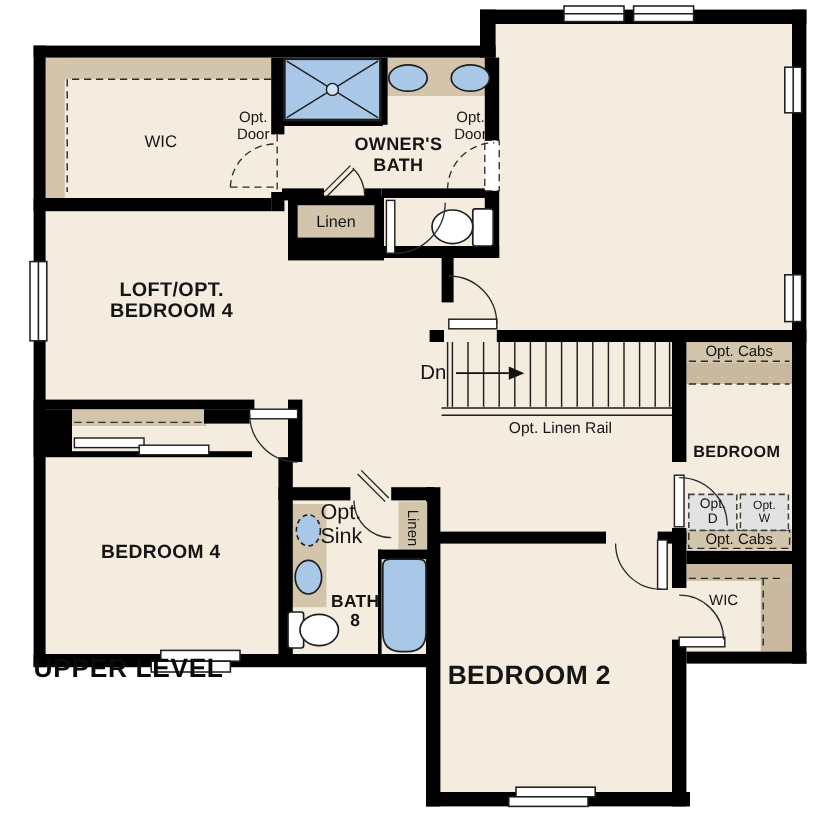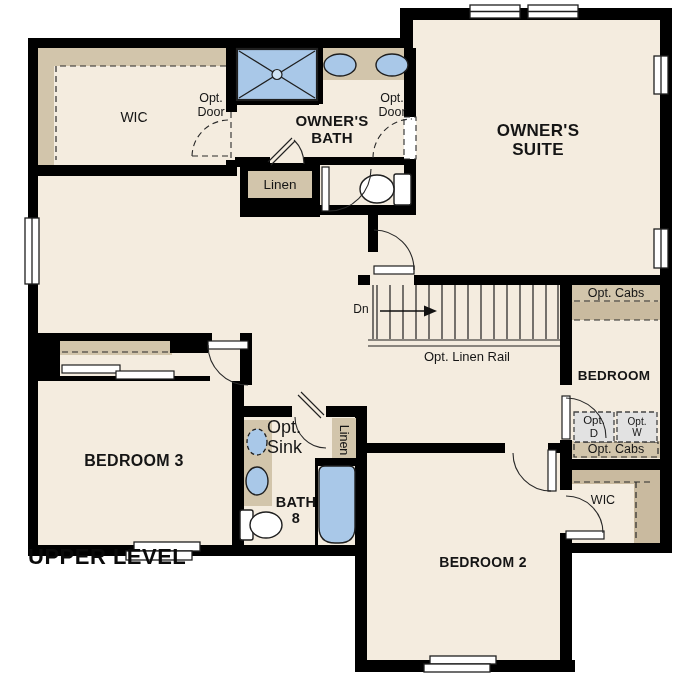--- a/index.html
+++ b/index.html
@@ -219,29 +219,29 @@
       <line x1="231" y1="112" x2="231" y2="160"></line>
       <rect x="404" y="117" width="12" height="42" fill="#ffffff"></rect>
       <path d="M 373,158 A 39 39 0 0 1 412,119"></path>
     </g>
   </svg>
 
   <div class="label" style="left:134px;top:118px;font-size:14px">WIC</div>
   <div class="label" style="left:211px;top:105px;font-size:12.5px;width:36px">Opt. Door</div>
   <div class="label bold" style="left:332px;top:130px;font-size:15px;width:92px">OWNER'S BATH</div>
   <div class="label" style="left:392px;top:105px;font-size:12.5px;width:36px">Opt. Door</div>
-  <div class="label bold" style="left:538px;top:140px;font-size:17px;width:110px">OWNER'S SUITE</div>
   <div class="label" style="left:280px;top:185px;font-size:13.5px">Linen</div>
-  <div class="label" style="left:361px;top:310px;font-size:12px">Dn</div>
+  <div class="label bold" style="left:143px;top:251px;font-size:16.5px;width:150px">LOFT/OPT. BEDROOM 4</div>
+  <div class="label" style="left:361px;top:310px;font-size:17px">Dn</div>
   <div class="label" style="left:467px;top:357px;font-size:13px;white-space:nowrap">Opt. Linen Rail</div>
   <div class="label" style="left:616px;top:293px;font-size:12.5px;white-space:nowrap">Opt. Cabs</div>
   <div class="label bold" style="left:614px;top:376px;font-size:13.5px;white-space:nowrap">BEDROOM</div>
   <div class="label" style="left:594px;top:427px;font-size:11.5px;width:28px">Opt. D</div>
   <div class="label" style="left:637px;top:427px;font-size:10px;width:28px">Opt. W</div>
   <div class="label" style="left:616px;top:449px;font-size:12.5px;white-space:nowrap">Opt. Cabs</div>
   <div class="label" style="left:603px;top:500px;font-size:12.5px">WIC</div>
-  <div class="label bold" style="left:134px;top:461px;font-size:16px;white-space:nowrap">BEDROOM 3</div>
+  <div class="label bold" style="left:134px;top:461px;font-size:16px;white-space:nowrap">BEDROOM 4</div>
   <div class="label" style="left:284px;top:437px;font-size:18px;width:34px">Opt. Sink</div>
   <div class="label bold" style="left:296px;top:510px;font-size:14.5px;width:46px">BATH 8</div>
   <div class="vlabel" style="left:344px;top:440px;font-size:12.5px">Linen</div>
-  <div class="label bold" style="left:483px;top:563px;font-size:14px;white-space:nowrap">BEDROOM 2</div>
+  <div class="label bold" style="left:441px;top:563px;font-size:22px;white-space:nowrap">BEDROOM 2</div>
   <div class="title" style="left:28px;top:544px">UPPER LEVEL</div>
 </div>
 
 </body></html>

